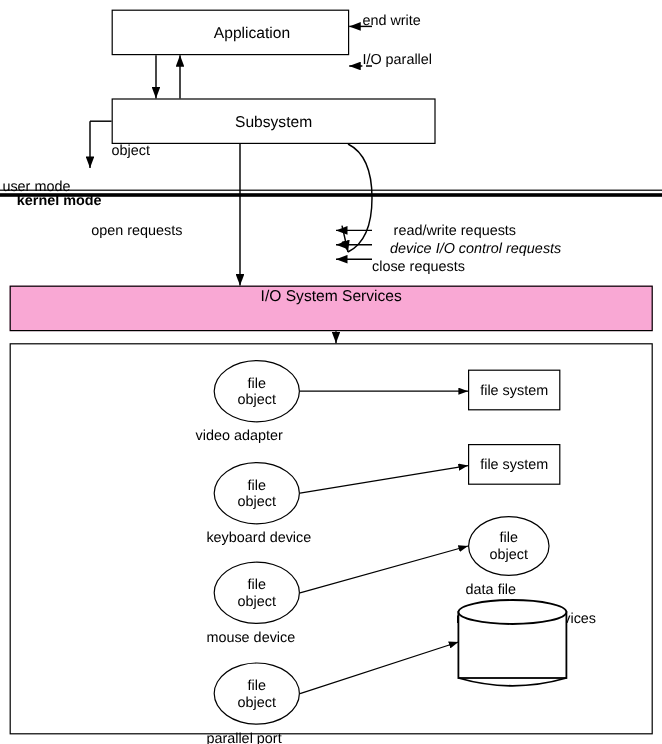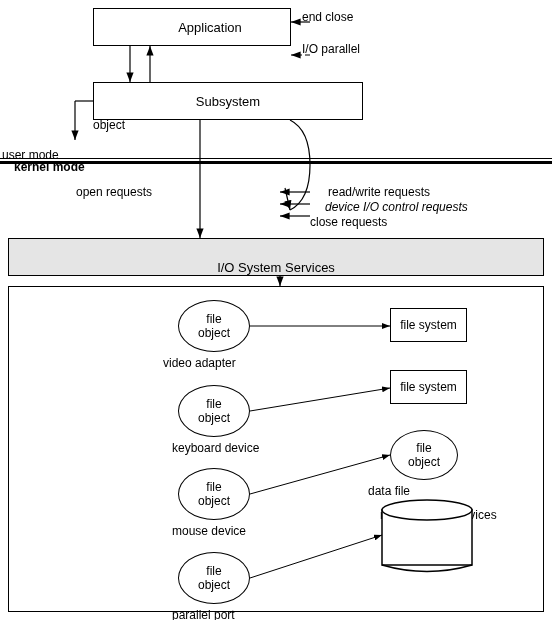--- a/index.html
+++ b/index.html
@@ -84,23 +84,23 @@
 
     
     .io-system-box {
       position: absolute;
       top: 238px;
       left: 8px;
       width: 536px;
       height: 38px;
       border: 1.5px solid #000;
       display: flex;
-      align-items: flex-end;
-      justify-content: center;
-      background: #e5e5e5;
+      align-items: flex-start;
+      justify-content: center;
+      background: #f9a8d4;
       z-index: 2;
     }
 
     
     .io-manager-outer {
       position: absolute;
       top: 286px;
       left: 8px;
       width: 536px;
       height: 326px;
@@ -222,23 +222,23 @@
   <div class="file-system-box" style="top:308px; left:390px;">
     <span>file system</span>
   </div>
   <div class="file-system-box" style="top:370px; left:390px;">
     <span>file system</span>
   </div>
 
   <div class="file-object-oval" style="top:430px; left:390px; width:68px; height:50px;">
     <span>file<br>object</span>
   </div>
-  <div class="label" style="top:484px; left:368px;">data file</div>
-
-  <div class="label" style="top:10px; left:302px;">end close</div>
+  <div class="label" style="top:484px; left:388px;">data file</div>
+
+  <div class="label" style="top:10px; left:302px;">end write</div>
   <div class="label" style="top:42px; left:302px;">I/O parallel</div>
   <div class="label" style="top:118px; left:93px;">object</div>
   <div class="label" style="top:185px; left:76px;">open requests</div>
   <div class="label" style="top:185px; left:328px;">read/write requests</div>
   <div class="label" style="top:200px; left:325px;font-style:italic;">device I/O control requests</div>
   <div class="label" style="top:215px; left:310px;">close requests</div>
   <div class="label" style="top:508px; left:380px;">mass-storage devices</div>
 
   <svg class="arrows-svg">
     <defs>

